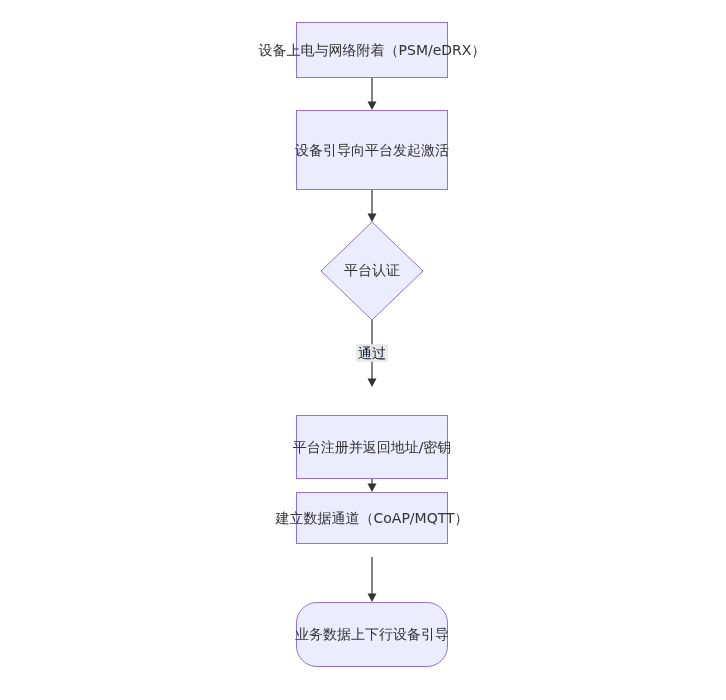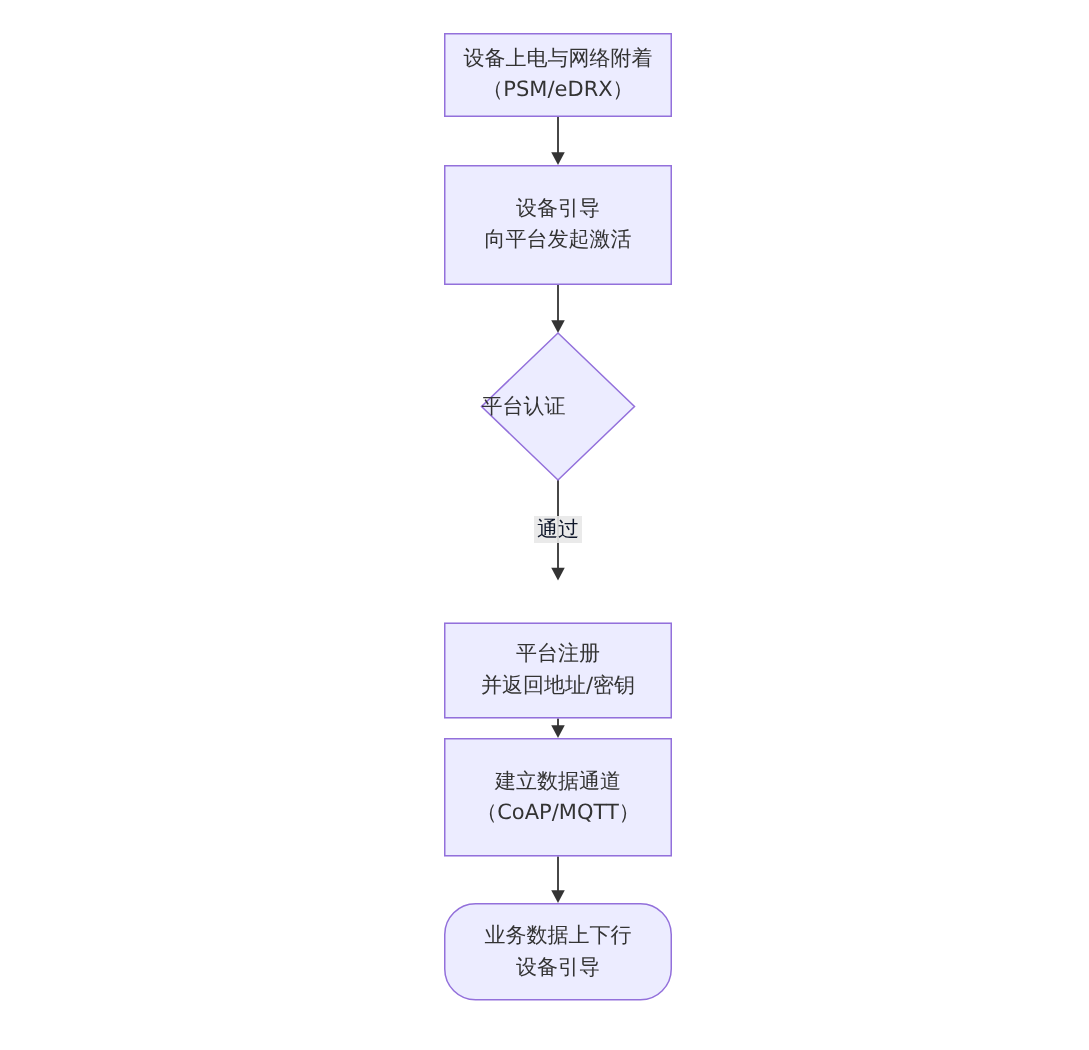--- a/index.html
+++ b/index.html
@@ -23,37 +23,38 @@
     height: 700px;
   }
   .flow-node {
     position: absolute;
     left: 296px;
     width: 152px;
     box-sizing: border-box;
     background: #ECECFF;
     border: 1px solid #9370DB;
     display: flex;
-    flex-direction: column;
+    flex-direction: row;
     align-items: center;
     justify-content: center;
     text-align: center;
     color: #333333;
     font-size: 14px;
     line-height: 21px;
   }
   .node-line { display: block; white-space: nowrap; }
   .diamond-label {
     position: absolute;
     left: 321px;
     top: 222px;
     width: 102px;
     height: 98px;
     display: flex;
     align-items: center;
+    justify-content: center;
     color: #333333;
     font-size: 14px;
     pointer-events: none;
   }
   .edge-label {
     position: absolute;
     left: 372px;
     top: 353px;
     transform: translate(-50%, -50%);
     background: rgba(232, 232, 232, 0.9);
@@ -113,21 +114,21 @@
     <span class="node-line">平台认证</span>
   </div>
 
   <div class="edge-label">通过</div>
 
   <div class="flow-node" style="top:387px;height:64px;margin-top:28px;">
     <span class="node-line">平台注册</span>
     <span class="node-line">并返回地址/密钥</span>
   </div>
 
-  <div class="flow-node" style="top:492px;height:79px;">
+  <div class="flow-node" style="top:492px;height:52px;">
     <span class="node-line">建立数据通道</span>
     <span class="node-line">（CoAP/MQTT）</span>
   </div>
 
   <div class="flow-node" style="top:602px;height:65px;border-radius:21px;">
     <span class="node-line">业务数据上下行</span>
     <span class="node-line">设备引导</span>
   </div>
 
 </div>

